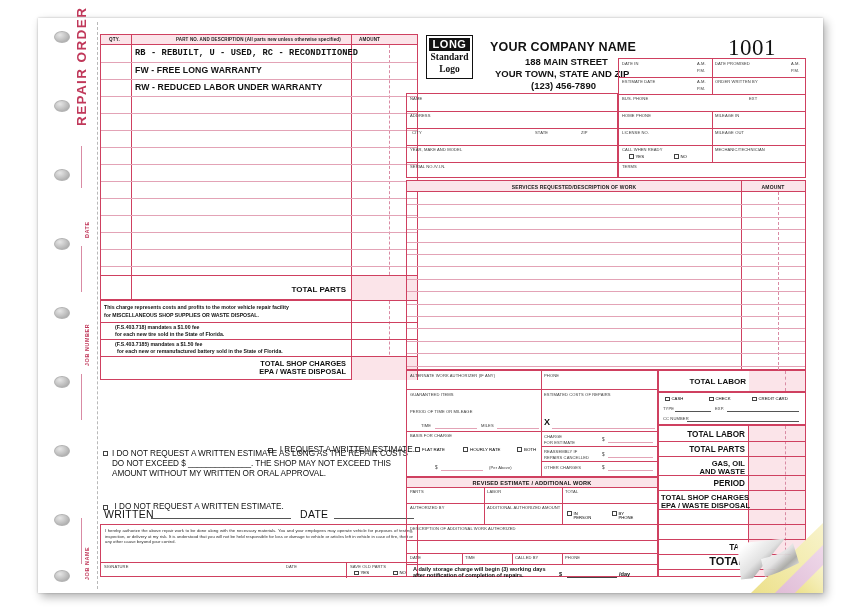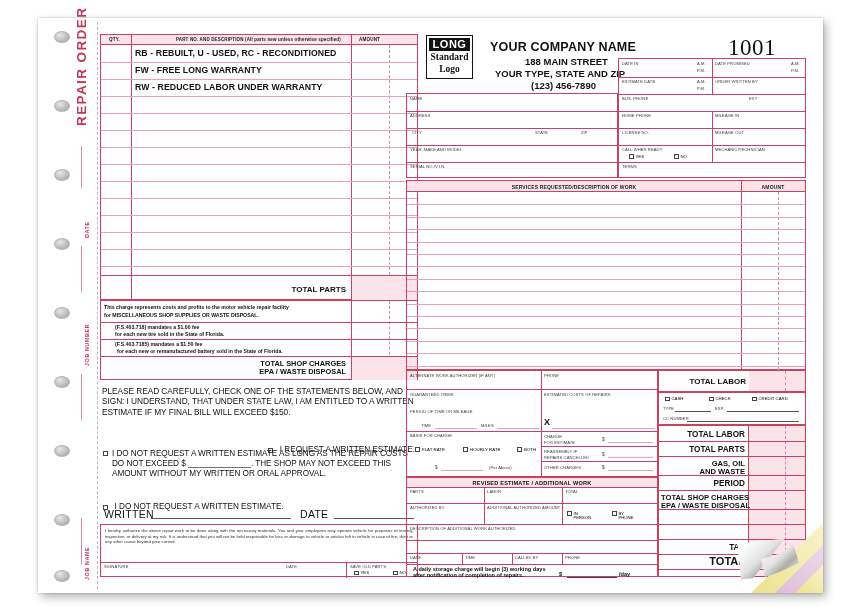--- a/index.html
+++ b/index.html
@@ -183,21 +183,21 @@
         <div class="ln" style="left: 0px; top: 197px; width: 316px; height: 1px;"></div>
         <div class="ln" style="left: 0px; top: 214px; width: 316px; height: 1px;"></div>
         <div class="ln" style="left: 0px; top: 231px; width: 316px; height: 1px;"></div>
       </div>
 
     <div class="lnD" style="left:0; top:240px; width:316px; height:1px;"></div>
     <div class="shade" style="left:251px; top:241px; width:65px; height:24px;"></div>
     <div class="totlbl" style="left:120px; top:250px; width:125px; font-size:8px;">TOTAL PARTS</div>
   </div>
 
-  <div class="warranty-line" style="left:97px; top:30px;">RB - REBUILT, U - USED, RC - RECONDITIONED</div>
+  <div class="warranty-line" style="left:97px; top:30px;font-family:Liberation Mono, monospace;">RB - REBUILT, U - USED, RC - RECONDITIONED</div>
   <div class="warranty-line" style="left:97px; top:47px;">FW - FREE LONG WARRANTY</div>
   <div class="warranty-line" style="left:97px; top:64px;">RW - REDUCED LABOR UNDER WARRANTY</div>
 
   <div class="bx" style="left:62px; top:282px; width:318px; height:80px;">
     <div class="lnD" style="left:250px; top:0; width:1px; height:79px;"></div>
     <div class="vdash" style="left:288px; top:0; height:79px;"></div>
     <div class="shade" style="left:251px; top:56px; width:65px; height:23px;"></div>
 
     <div class="lnD" style="left:0; top:21px; width:316px; height:1px;"></div>
     <div class="lnD" style="left:0; top:38px; width:316px; height:1px;"></div>
@@ -209,21 +209,20 @@
     <div class="shopnote" style="left:14px; top:23px;">(F.S.403.718) mandates a $1.00 fee</div>
     <div class="shopnote" style="left:14px; top:30px;">for each new tire sold in the State of Florida.</div>
 
     <div class="shopnote" style="left:14px; top:40px;">(F.S.403.7185) mandates a $1.50 fee</div>
     <div class="shopnote" style="left:16px; top:47px;">for each new or remanufactured battery sold in the State of Florida.</div>
 
     <div class="totlbl" style="left:100px; top:58px; width:145px; font-size:7.4px;">TOTAL SHOP CHARGES</div>
     <div class="totlbl" style="left:100px; top:66px; width:145px; font-size:7.4px;">EPA / WASTE DISPOSAL</div>
   </div>
 
-  <div class="legal" style="left:64px; top:368px; width:312px;">PLEASE READ CAREFULLY, CHECK ONE OF THE STATEMENTS BELOW, AND SIGN: I UNDERSTAND, THAT UNDER STATE LAW, I AM ENTITLED TO A WRITTEN ESTIMATE IF MY FINAL BILL WILL EXCEED $150.</div>
 
   <div style="position:absolute; left:65px; top:420px; width:312px;text-align:right;">
     <span class="chk"></span>
     <span style="font-size:8.2px; color:#111;">I REQUEST A WRITTEN ESTIMATE.</span>
   </div>
 
   <div style="position:absolute; left:65px; top:477px; width:312px;">
     <span class="chk"></span>
     <span style="font-size:8.2px; color:#111;">I DO NOT REQUEST A WRITTEN ESTIMATE.</span>
   </div>
@@ -253,21 +252,21 @@
     </div>
   </div>
 
   <div class="logo-box" style="left:388px; top:17px;">
     <div class="logo-free">LONG</div>
     <div class="logo-std">Standard</div>
     <div class="logo-std">Logo</div>
   </div>
   <div class="co-name" style="left:452px; top:22px;">YOUR COMPANY NAME</div>
   <div class="co-line" style="left:487px; top:38px;">188 MAIN STREET</div>
-  <div class="co-line" style="left:457px; top:50px;">YOUR TYPE, STATE AND ZIP</div>
+  <div class="co-line" style="left:457px; top:50px;">YOUR TOWN, STATE AND ZIP</div>
   <div class="co-line" style="left:493px; top:62px;">(123) 456-7890</div>
   <div class="inv-no" style="left:690px; top:17px;">1001</div>
 
   <div class="bx" style="left:368px; top:75px; width:212px; height:85px;">
     <div class="lnD" style="left:0; top:17px; width:210px; height:1px;"></div>
     <div class="lnD" style="left:0; top:34px; width:210px; height:1px;"></div>
     <div class="lnD" style="left:0; top:51px; width:210px; height:1px;"></div>
     <div class="lnD" style="left:0; top:68px; width:210px; height:1px;"></div>
     <div class="tiny" style="left:3px; top:2px;">NAME</div>
     <div class="tiny" style="left:3px; top:19px;">ADDRESS</div>

